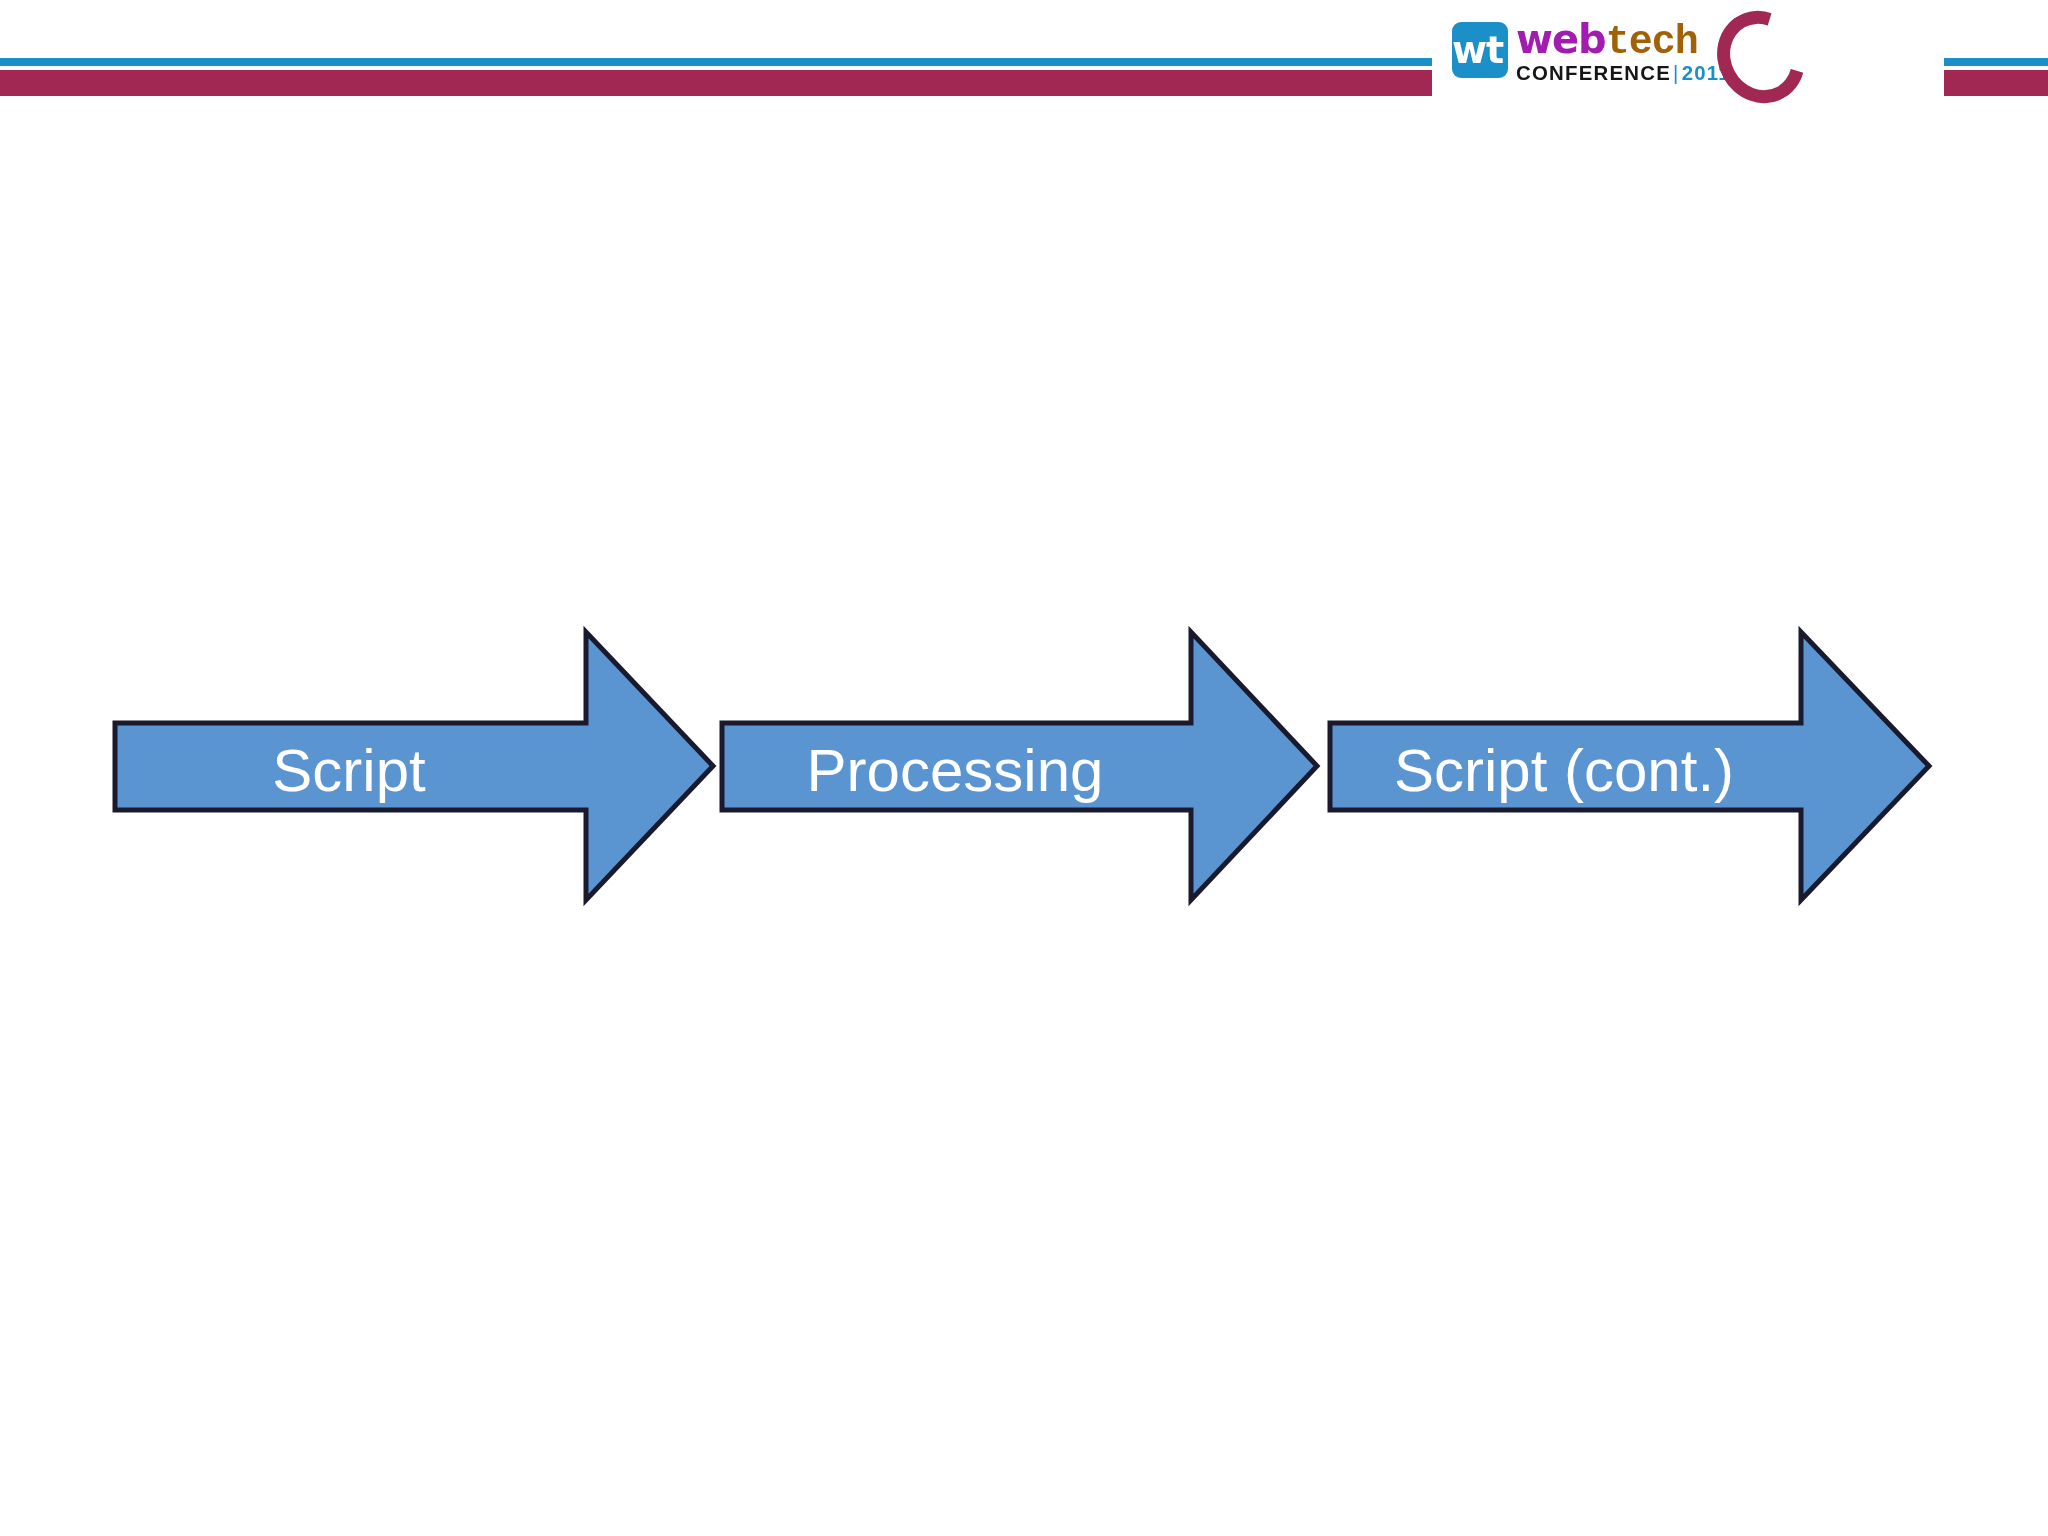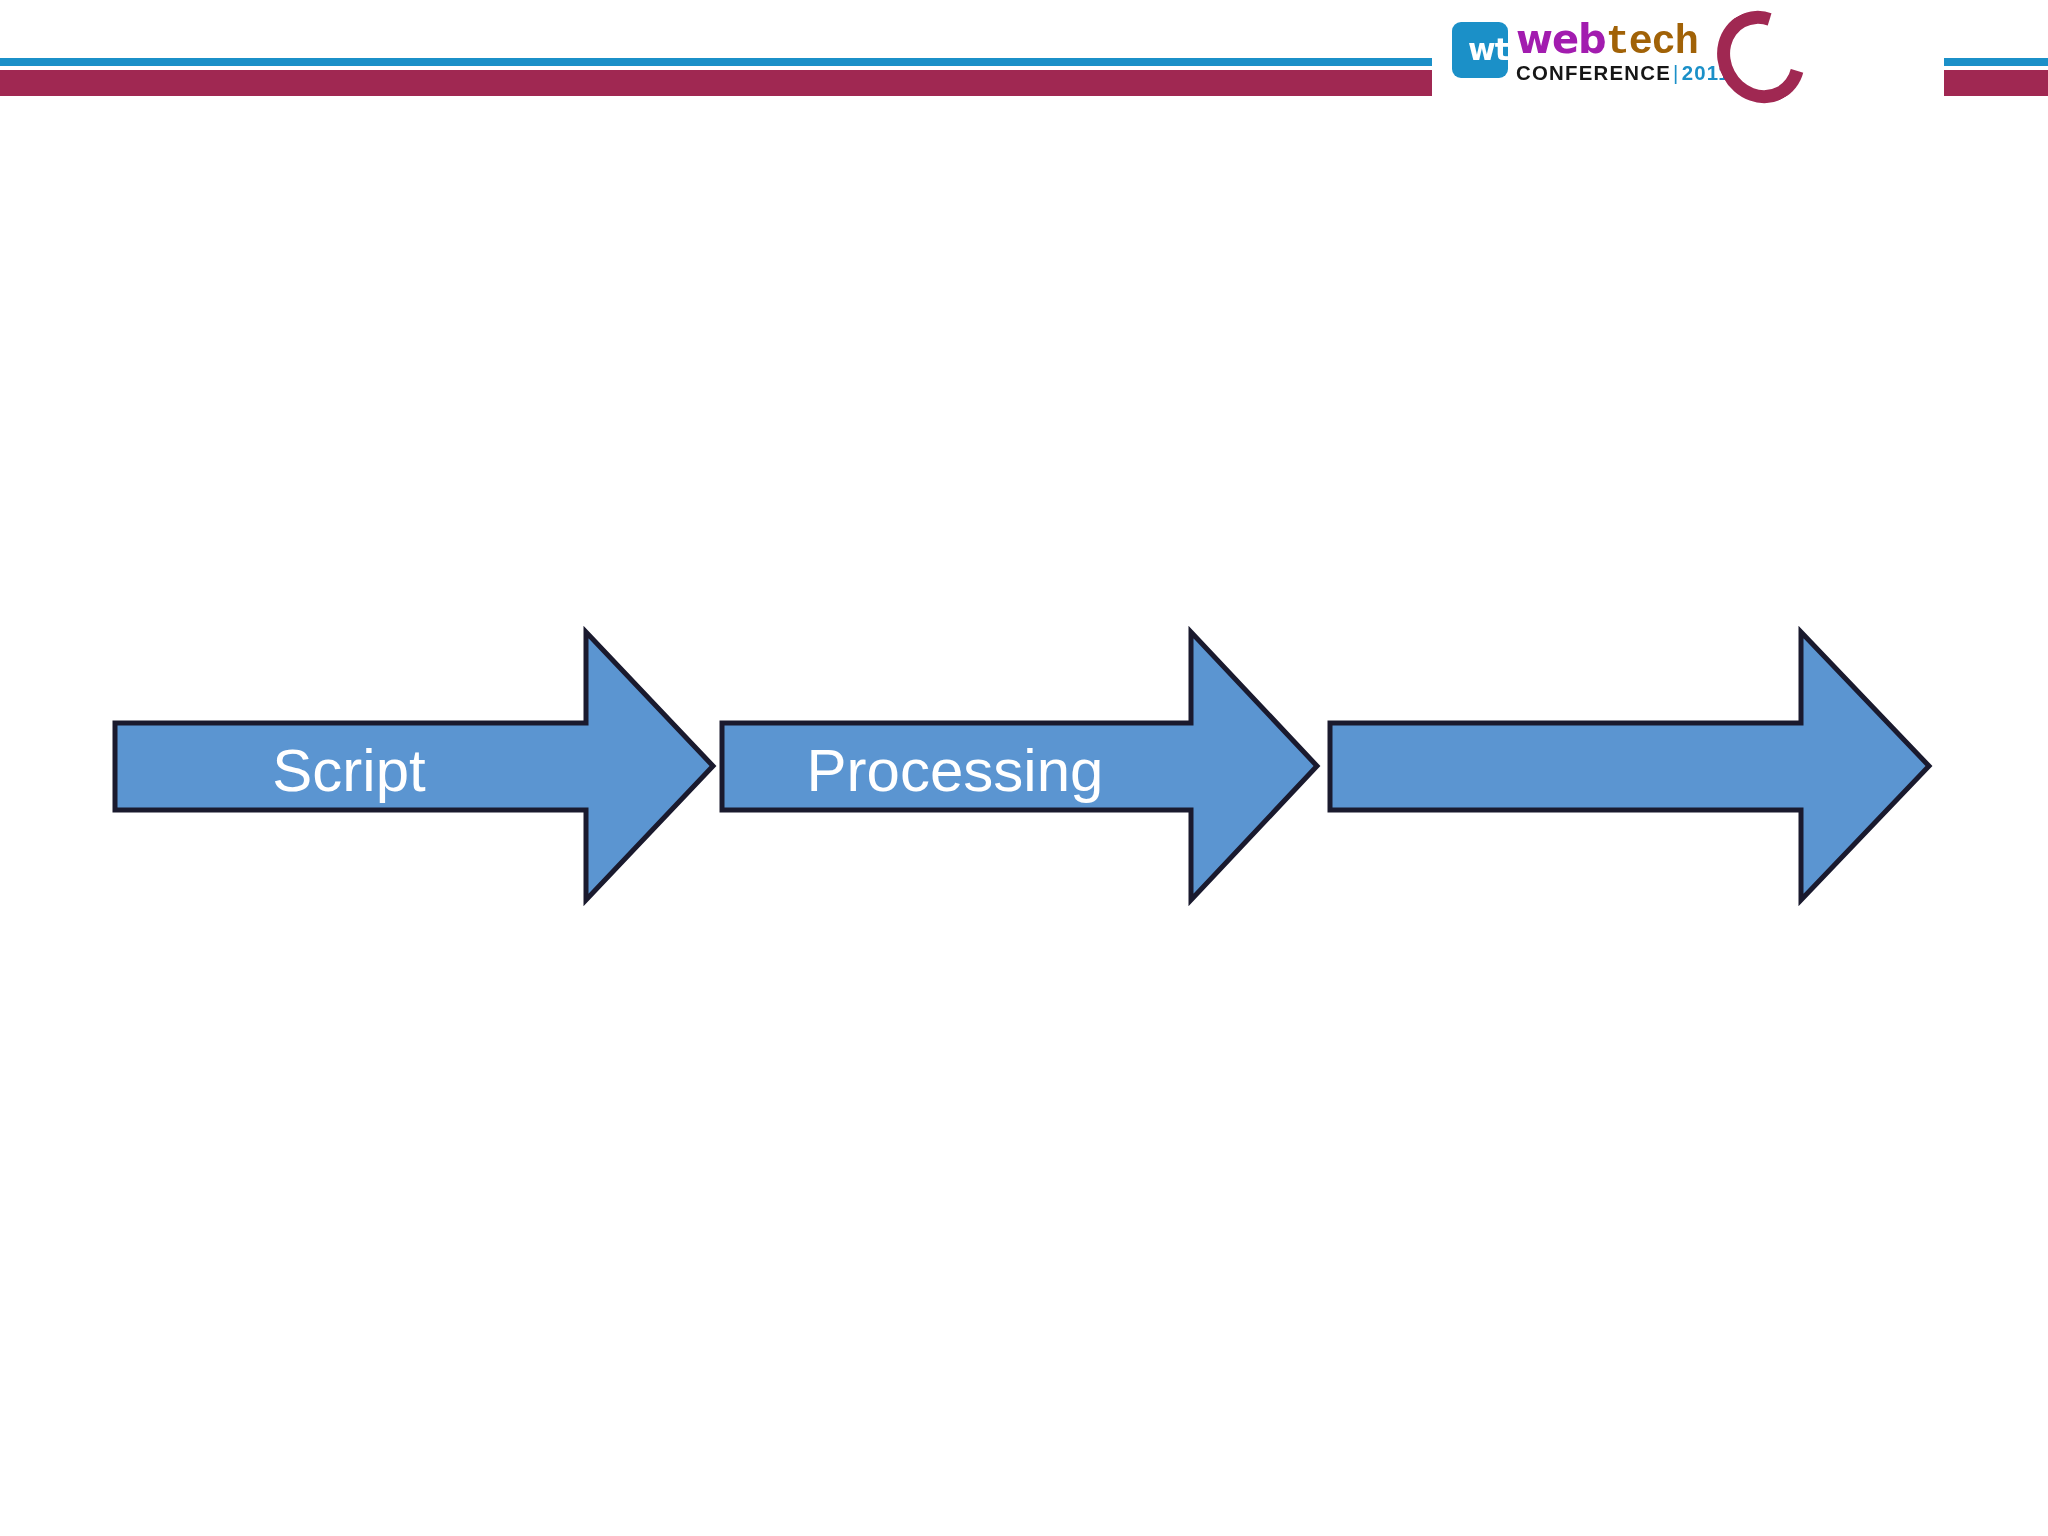--- a/index.html
+++ b/index.html
@@ -74,23 +74,23 @@
     background: #1B90C8;
     border-radius: 9px;
   }
   .wt-mark .wt-glyph {
     position: absolute;
     left: 0; top: 0;
     width: 56px; height: 56px;
     color: #ffffff;
     font-family: "DejaVu Sans", sans-serif;
     font-weight: bold;
-    font-size: 30px;
+    font-size: 38px;
     line-height: 56px;
-    text-align: right;
+    text-align: left;
     letter-spacing: -1px;
   }
   .wt-word {
     position: absolute;
     left: 64px;
     top: 0px;
     font-family: "DejaVu Sans", sans-serif;
     font-weight: bold;
     font-size: 40px;
     line-height: 42px;
@@ -232,16 +232,17 @@
         <polygon points="3,123 472,123 472,32 598,166 472,300 472,210 3,210" fill="#5B95D1" stroke="#1A1A2E" stroke-width="5" stroke-linejoin="miter"></polygon>
       </svg>
     </div>
     <div class="arrow-label label-2">Processing</div>
 
     <div class="arrow arrow-3">
       <svg viewBox="0 0 607 340" preserveAspectRatio="none" aria-hidden="true">
         <polygon points="3,123 474,123 474,32 602,166 474,300 474,210 3,210" fill="#5B95D1" stroke="#1A1A2E" stroke-width="5" stroke-linejoin="miter"></polygon>
       </svg>
     </div>
+    <div class="arrow-label label-3">Script (cont.)</div>
 
   </div>
 
 </div>
 
 </body></html>

